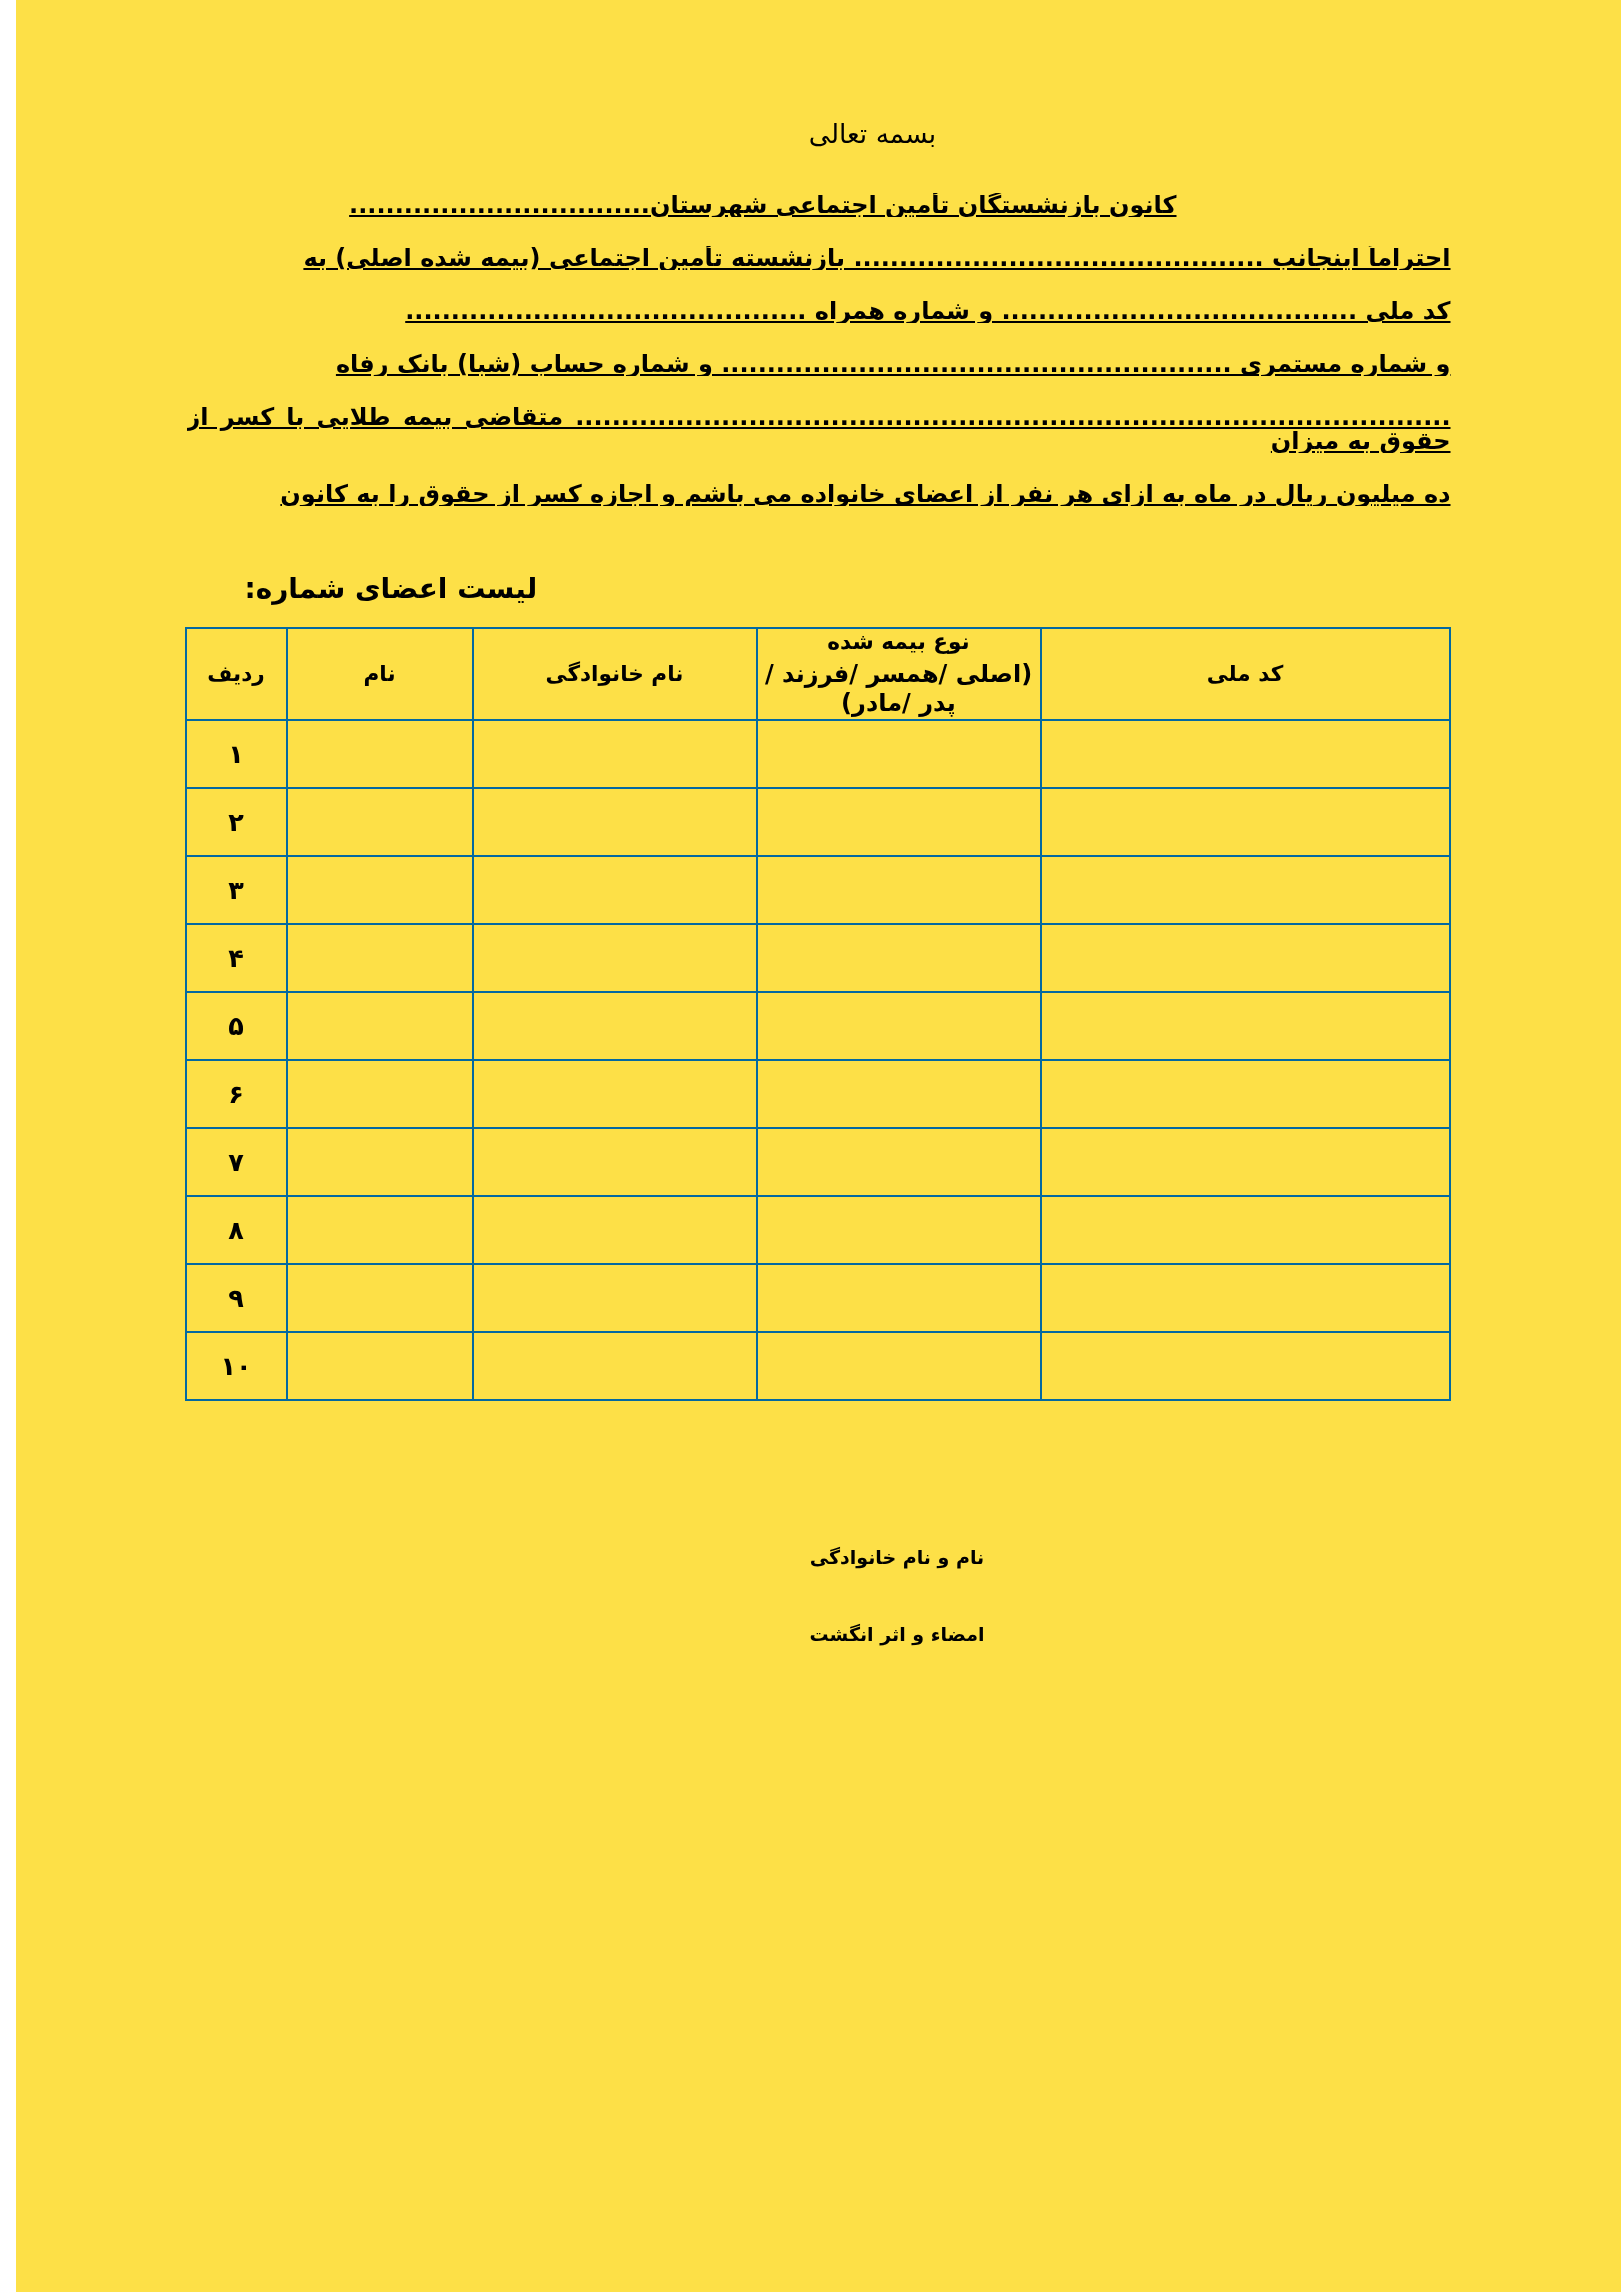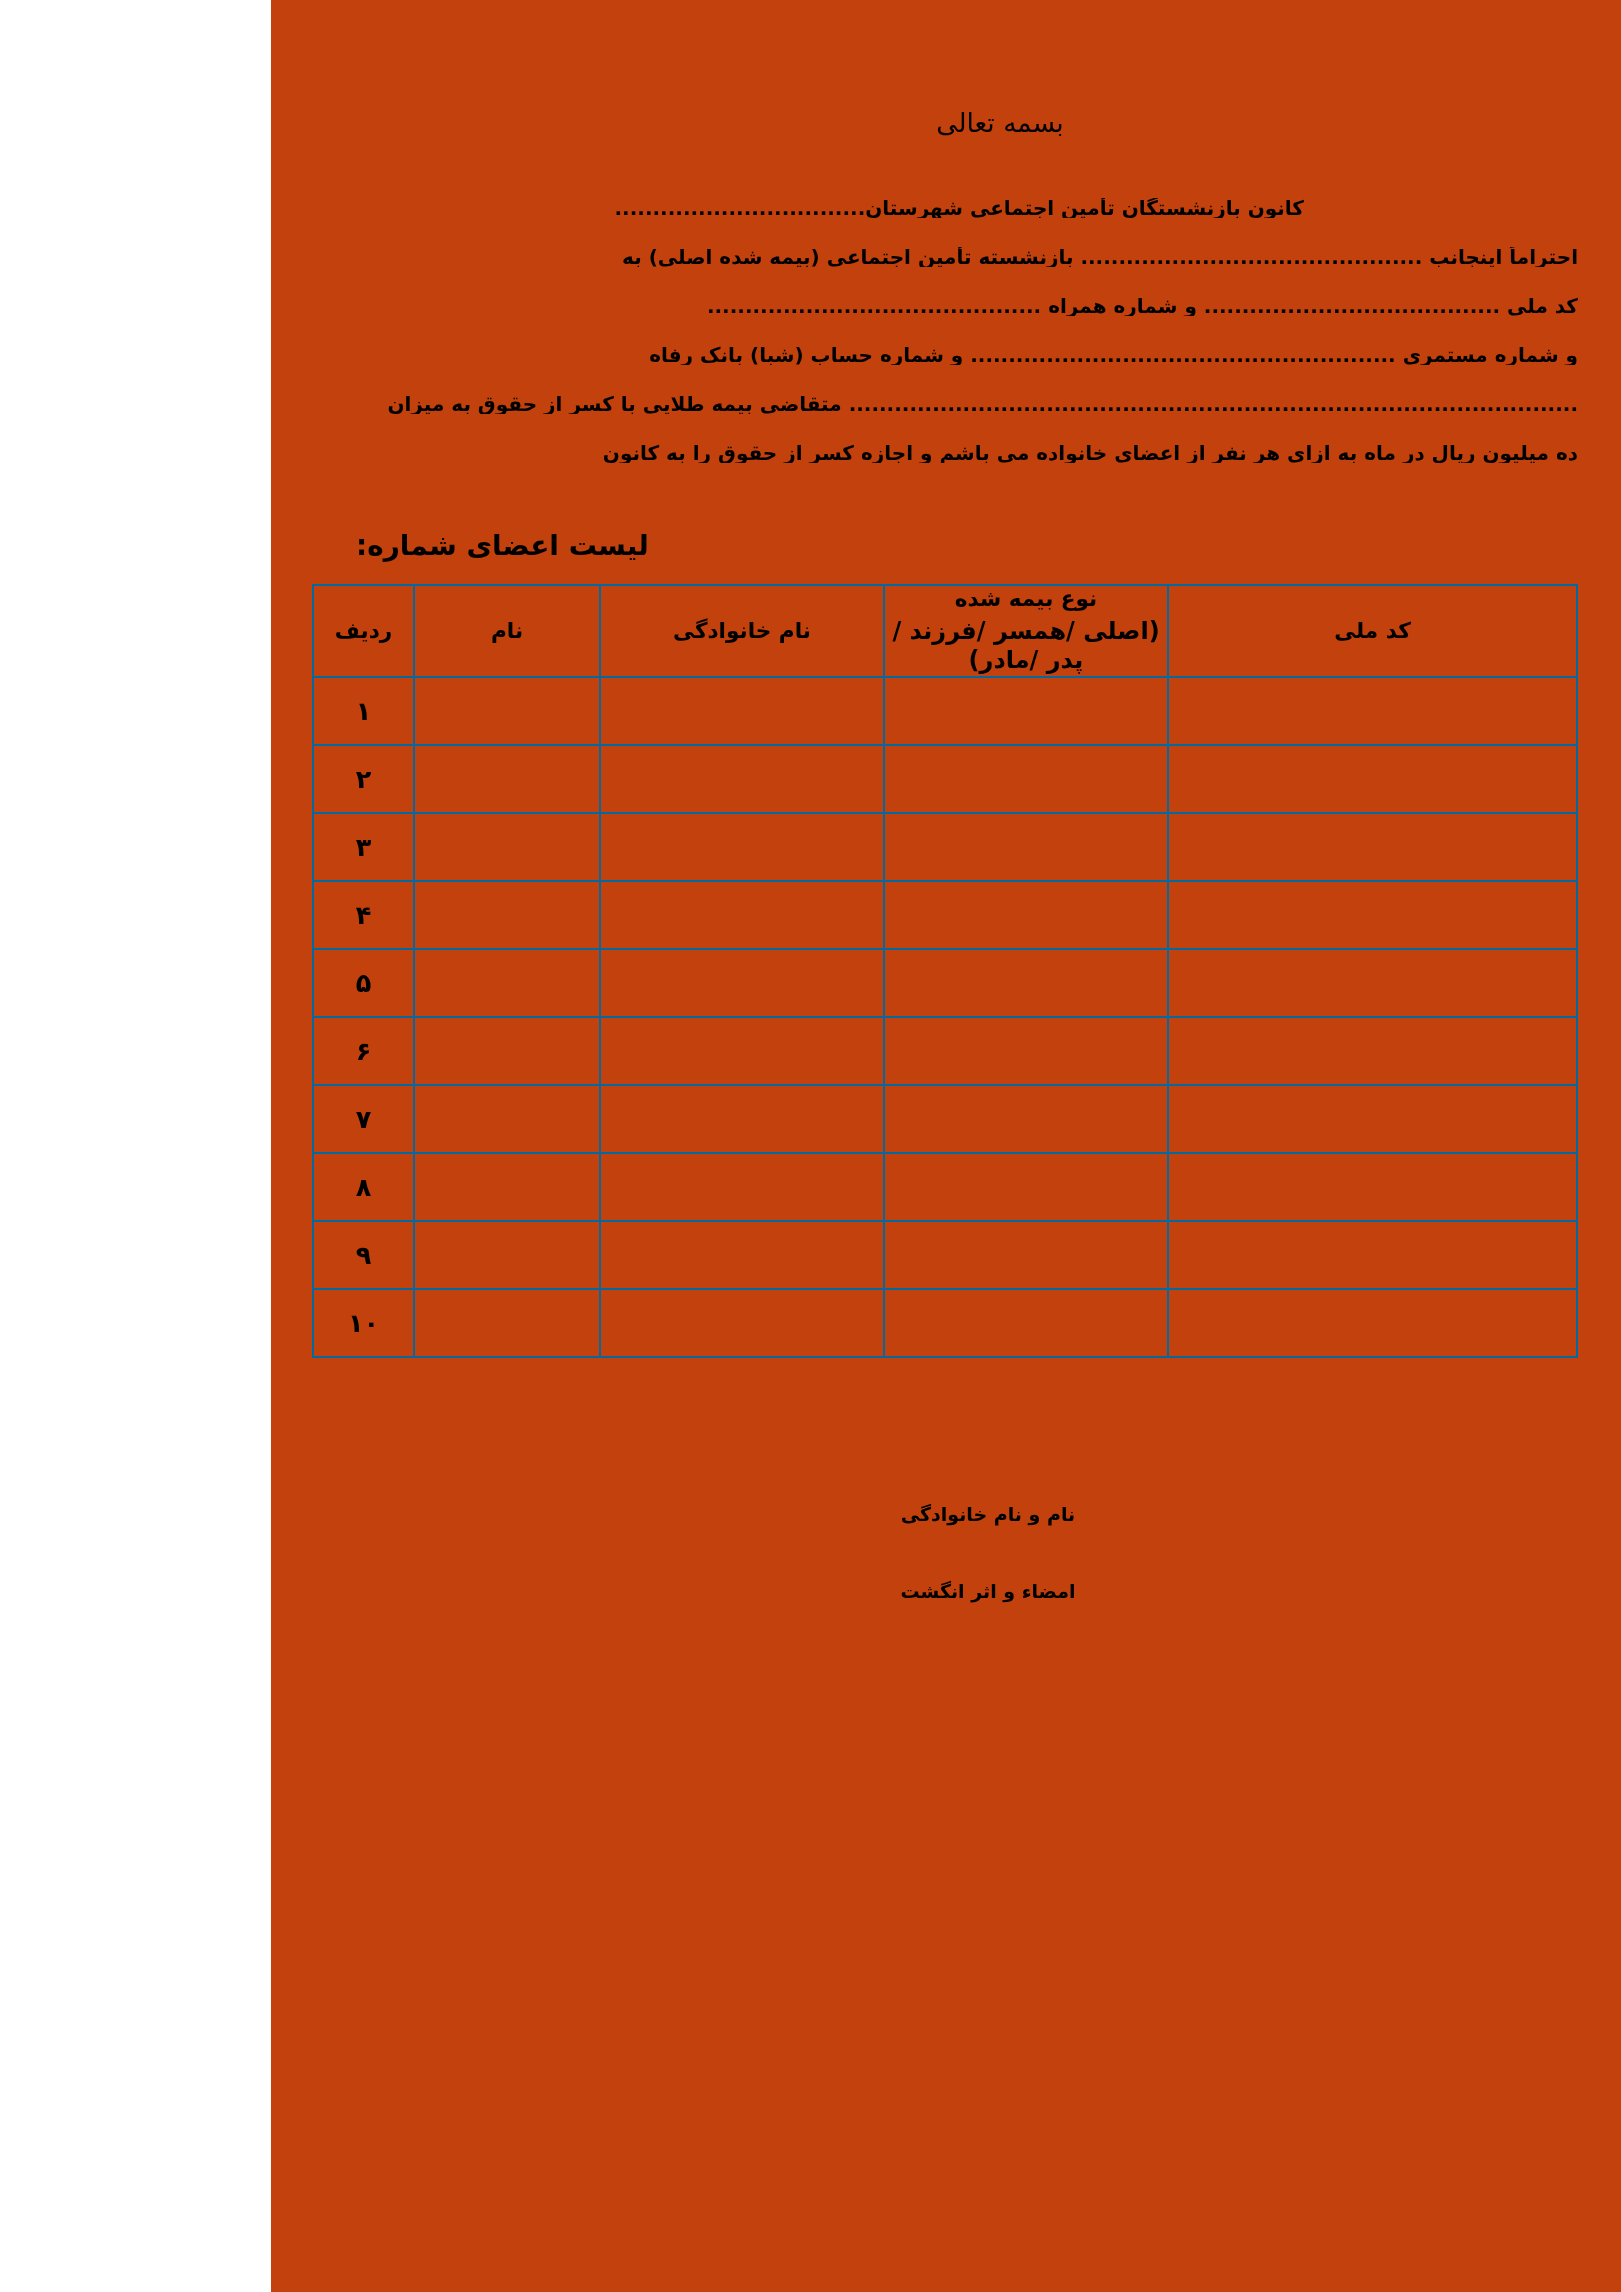--- a/index.html
+++ b/index.html
@@ -9,47 +9,48 @@
   }
   body {
     width: 1621px;
     height: 2293px;
     font-family: "DejaVu Sans", "Liberation Sans", sans-serif;
     color: #000000;
     direction: rtl;
   }
   .page {
     position: relative;
-    width: 1350px;
+    width: 1605px;
     height: 2293px;
     box-sizing: border-box;
-    padding: 1px;
-    background: #c2410c;
+    padding: 12px;
+    background: #fde047;
     overflow: hidden;
   }
 
   
   .basmala {
     text-align: center;
     font-size: 26.5px;
     line-height: 1.4;
     margin: 0;
     padding-top: 103px;
     padding-left: 108px;
     font-weight: 400;
   }
 
   
   .body-block {
-    margin: 16px auto;
+    margin: 0 auto;
     width: 1264px;
     padding-top: 41px;
-    font-size: 20px;
+    font-size: 24px;
     line-height: 1.0;
     font-weight: 700;
+    text-decoration: underline;
   }
   .para-line {
     margin: 0 0 29px 0;
     white-space: nowrap;
     overflow: hidden;
     text-align: right;
   }
   .para-line.indent-1 { padding-right: 274px; }
   .para-line.wrap {
     white-space: normal;

